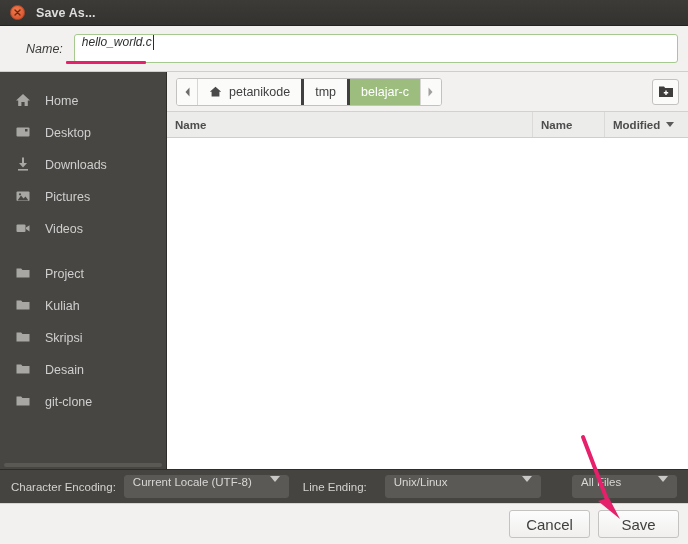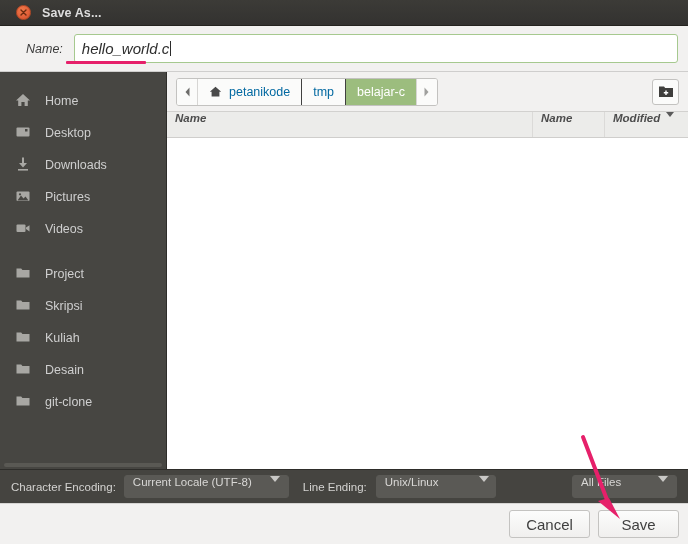--- a/index.html
+++ b/index.html
@@ -24,21 +24,21 @@
     flex-direction: column;
   }
 
   
   .titlebar {
     height: 25px;
     background: linear-gradient(to bottom, #3c3b37 0%, #333230 100%);
     border-bottom: 1px solid #24231f;
     display: flex;
     align-items: center;
-    padding: 0 0 0 16px;
+    padding: 0 0 0 10px;
     flex: none;
   }
   .close-btn {
     width: 15px;
     height: 15px;
     border-radius: 50%;
     background: radial-gradient(circle at 40% 32%, #f07a4a 0%, #e2613a 55%, #cf4d27 100%);
     border: 1px solid #b84a26;
     box-sizing: border-box;
     display: flex;
@@ -76,23 +76,23 @@
     white-space: nowrap;
   }
   .name-input {
     flex: 1;
     height: 29px;
     background: #ffffff;
     border: 1px solid #a6c98f;
     border-radius: 3px;
     box-sizing: border-box;
     display: flex;
-    align-items: center;
+    align-items: flex-start;
     padding: 0 7px;
-    font-size: 15px;
+    font-size: 12px;
     color: #2e2e2e;
     position: relative;
   }
   .caret {
     display: inline-block;
     width: 1px;
     height: 15px;
     background: #2b2b2b;
     margin-left: 1px;
   }
@@ -198,22 +198,22 @@
   }
   .crumb-arrow.right {
     border-right: none;
     border-left: 1px solid #d7d6d4;
   }
   .crumb {
     display: flex;
     align-items: center;
     padding: 0 11px;
     font-size: 12.5px;
-    color: #0369a1;
-    border-right: 1px solid #404040;
+    color: #404040;
+    border-right: 3px solid #404040;
     white-space: nowrap;
     cursor: pointer;
     background: #fbfbfa;
   }
   .crumb.active {
     background: #9cbd7e;
     color: #ffffff;
     border-right: none;
   }
   .crumb .home-ic { margin-right: 7px; display: flex; }
@@ -237,23 +237,23 @@
     background: #ececea;
     border-bottom: 1px solid #cfcecc;
     display: flex;
     align-items: stretch;
     font-size: 11.5px;
     color: #4d4d4d;
     font-weight: bold;
   }
   .col {
     display: flex;
+    align-items: center;
     padding: 0 8px;
     box-sizing: border-box;
-    font-style: italic;
   }
   .col-name { flex: 1; min-width: 0; border-right: 1px solid #dbdad8; }
   .col-size { width: 72px; flex: none; border-right: 1px solid #dbdad8; }
   .col-mod  { width: 83px; flex: none; justify-content: flex-start; }
   .sort-caret {
     margin-left: 6px;
     width: 0; height: 0;
     border-left: 4px solid transparent;
     border-right: 4px solid transparent;
     border-top: 5px solid #5a5a5a;
@@ -299,21 +299,21 @@
   }
   .combo .ccaret {
     margin-left: 11px;
     width: 0; height: 0;
     border-left: 5px solid transparent;
     border-right: 5px solid transparent;
     border-top: 6px solid #c9c8c6;
   }
   #encoding-combo { width: 165px; }
   #encoding-combo .cval { flex: 1; }
-  #lineending-combo { width: 120px; margin-left: 9px; gap: 29px; }
+  #lineending-combo { width: 156px; margin-left: 18px; gap: 29px; }
   #lineending-combo .cval { flex: 1; }
   #filter-combo { width: 105px; }
   #filter-combo .cval { flex: 1; }
 
   
   .actionbar {
     height: 41px;
     flex: none;
     background: #f2f1f0;
     border-top: 1px solid #d6d5d3;
@@ -437,30 +437,30 @@
         </span>
         <span class="lbl">Project</span>
       </div>
 
       <div class="side-item">
         <span class="ic">
           <svg width="16" height="16" viewBox="0 0 16 16">
               <path d="M1.5 3.5 L6.2 3.5 L7.4 5 L14.5 5 L14.5 12.5 L1.5 12.5 Z" fill="#a8a7a3"></path>
             </svg>
         </span>
+        <span class="lbl">Kuliah</span>
+      </div>
+
+      <div class="side-item">
+        <span class="ic">
+          <svg width="16" height="16" viewBox="0 0 16 16">
+              <path d="M1.5 3.5 L6.2 3.5 L7.4 5 L14.5 5 L14.5 12.5 L1.5 12.5 Z" fill="#a8a7a3"></path>
+            </svg>
+        </span>
         <span class="lbl">Skripsi</span>
-      </div>
-
-      <div class="side-item">
-        <span class="ic">
-          <svg width="16" height="16" viewBox="0 0 16 16">
-              <path d="M1.5 3.5 L6.2 3.5 L7.4 5 L14.5 5 L14.5 12.5 L1.5 12.5 Z" fill="#a8a7a3"></path>
-            </svg>
-        </span>
-        <span class="lbl">Kuliah</span>
       </div>
 
       <div class="side-item">
         <span class="ic">
           <svg width="16" height="16" viewBox="0 0 16 16">
               <path d="M1.5 3.5 L6.2 3.5 L7.4 5 L14.5 5 L14.5 12.5 L1.5 12.5 Z" fill="#a8a7a3"></path>
             </svg>
         </span>
         <span class="lbl">Desain</span>
       </div>

